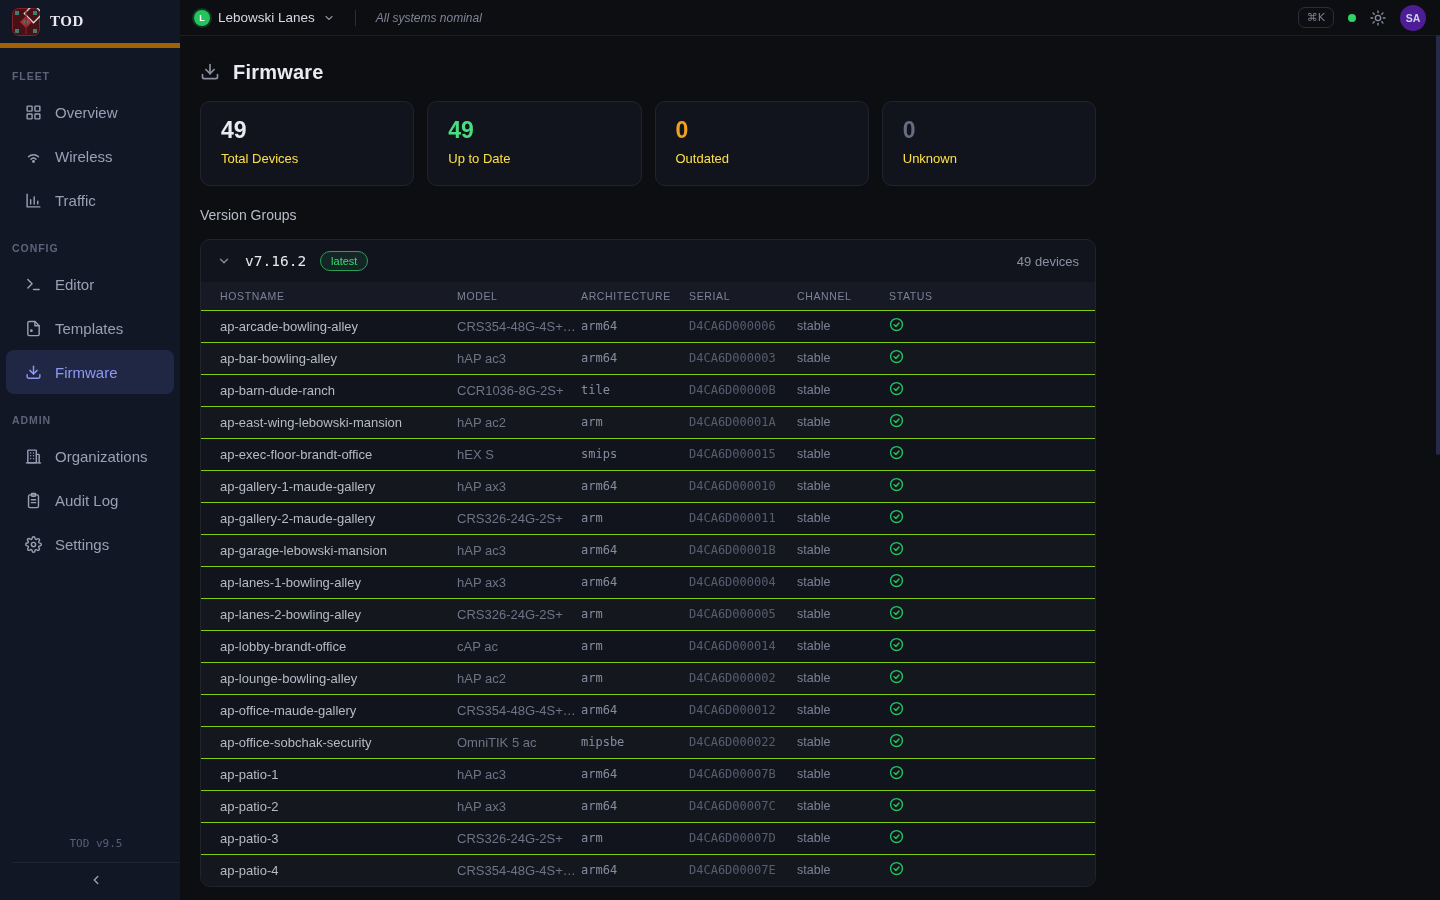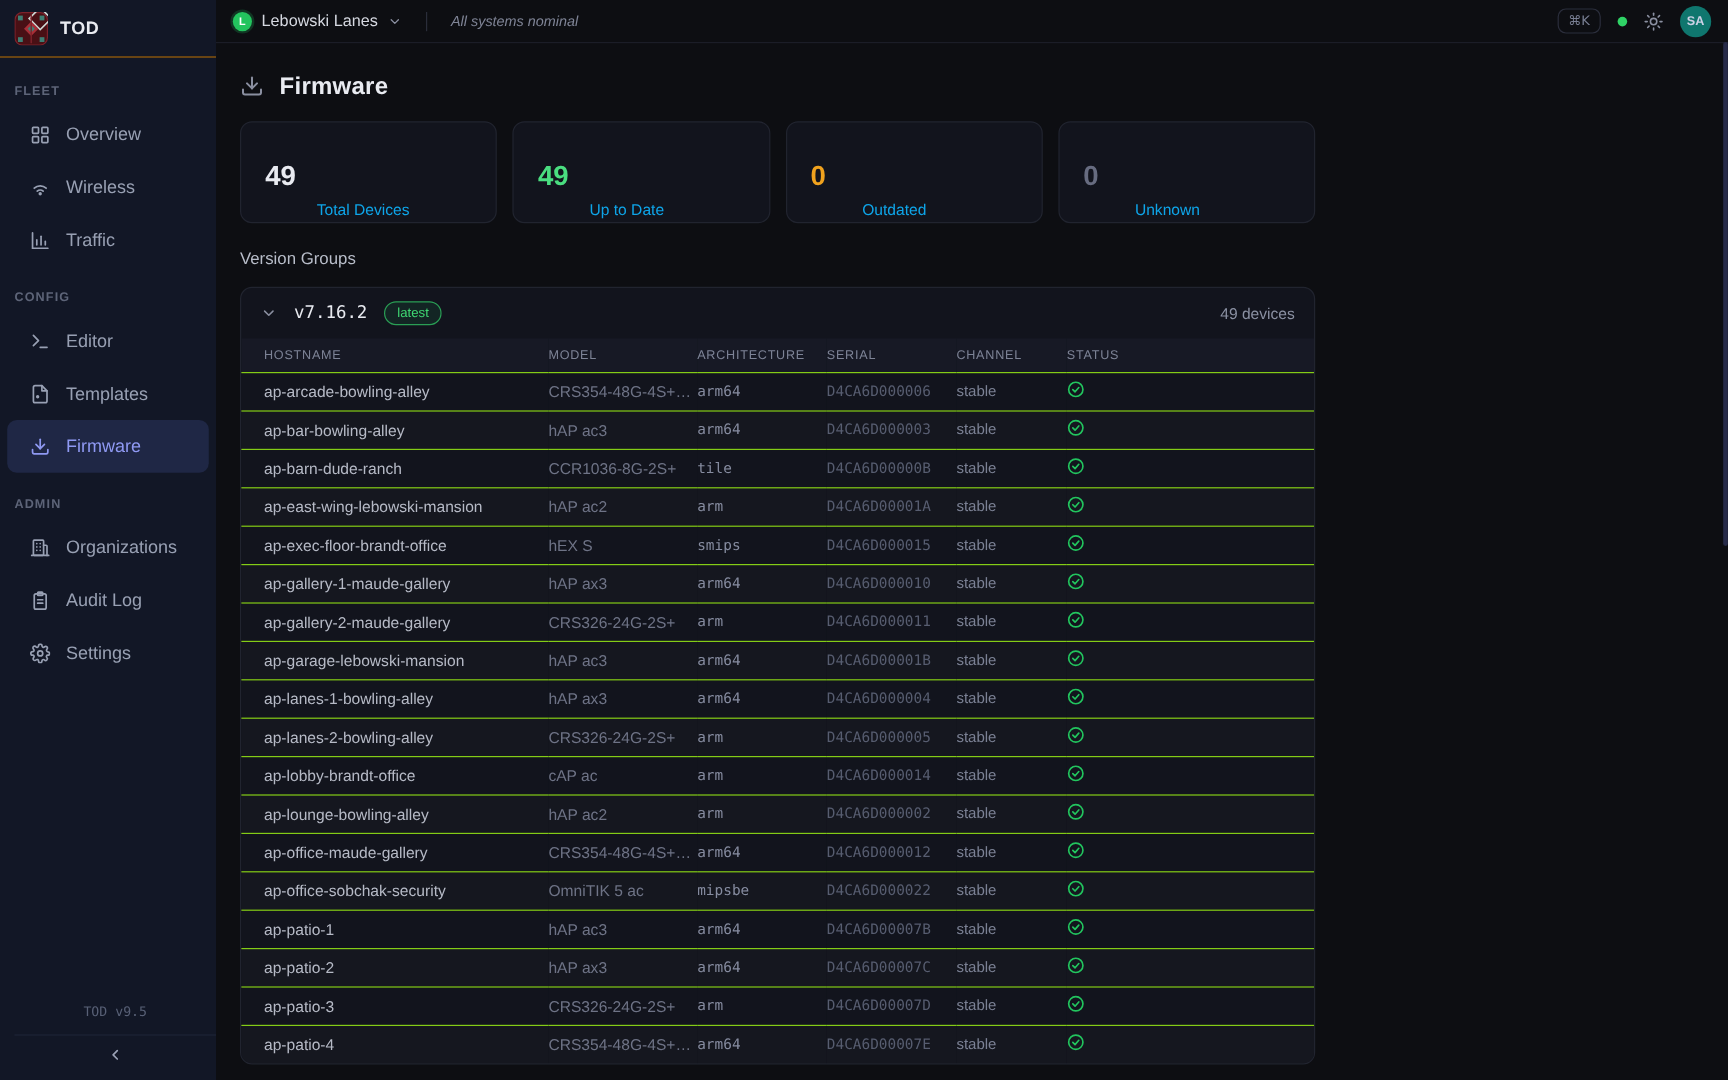--- a/index.html
+++ b/index.html
@@ -3,21 +3,21 @@
 <meta charset="utf-8">
 <style>
   * { margin:0; padding:0; box-sizing:border-box; }
   html,body { width:1440px; height:900px; overflow:hidden; background:#0d0e12;
     font-family:"Liberation Sans", sans-serif; -webkit-font-smoothing:antialiased; }
   .app { display:flex; width:1440px; height:900px; }
 
   
   .sidebar { position:relative; width:180px; height:900px; background:#121726; flex:none; }
   .logo-row { height:48px; display:flex; align-items:center; padding-left:12px; gap:10px;
-    border-bottom:1px solid #a16207; }
+    border-bottom:5px solid #a16207;font-family:Liberation Serif, serif; }
   .logo-mark { width:28px; height:28px; flex:none; }
   .brand-name { color:#e9ebf1; font-size:15px; font-weight:bold; letter-spacing:.5px; }
   .nav { padding-top:22px; }
   .section-label { color:#5d6478; font-size:10.5px; font-weight:bold; letter-spacing:.09em;
     padding:0 0 6px 12px; }
   .section-label + .nav-item { margin-top:2px; }
   .nav-section { margin-bottom:20px; }
   .nav-item { height:44px; display:flex; align-items:center; gap:13px; padding-left:24px;
     color:#98a0b3; font-size:15px; cursor:pointer; }
   .nav-item .nicon { width:18px; height:18px; display:flex; align-items:center; justify-content:center; }
@@ -40,33 +40,33 @@
     font-size:9px; font-weight:bold; display:flex; align-items:center; justify-content:center;
     box-shadow:0 0 0 2px rgba(34,197,94,.22); }
   .org-name { color:#d5d8e0; font-size:13.5px; font-weight:500; }
   .vdivider { width:1px; height:16px; background:#2a2d3a; margin:0 20px; }
   .sys-status { color:#7f8496; font-size:12px;font-style:italic; }
   .topbar-right { margin-left:auto; display:flex; align-items:center; gap:14px; }
   .kbd { border:1px solid #2b2e3c; border-radius:7px; padding:3px 8px; color:#787e92;
     font-size:11px; font-family:"DejaVu Sans", sans-serif; cursor:pointer; }
   .status-dot { width:8px; height:8px; border-radius:50%; background:#2fd366; }
   .icon-btn { display:flex; align-items:center; justify-content:center; cursor:pointer; }
-  .user-avatar { width:26px; height:26px; border-radius:50%; background:#0f766e; color:#ccd1e6;
+  .user-avatar { width:26px; height:26px; border-radius:50%; background:#4c1d95; color:#ccd1e6;
     font-size:10.5px; font-weight:600; display:flex; align-items:center; justify-content:center;
     cursor:pointer; }
 
   .content { padding:0 0 0 20px; }
   .page-title-row { display:flex; align-items:center; gap:13px; margin-top:22px; height:28px; }
   .page-title-row h1 { color:#e9ebf1; font-size:20px; font-weight:600; letter-spacing:.2px; }
 
   .stats-row { display:flex; gap:13px; margin-top:15px; width:896px; }
   .stat-card { flex:1; height:85px; background:#12141d; border:1px solid #21242f;
     border-radius:10px; padding:15px 20px; }
-  .stat-value { font-size:23px; font-weight:bold; line-height:1.2;margin-top:16px; }
-  .stat-label { margin-top:6px; font-size:13px; color:#0ea5e9;margin-left:43px; }
+  .stat-value { font-size:23px; font-weight:bold; line-height:1.2; }
+  .stat-label { margin-top:6px; font-size:13px; color:#fde047; }
 
   .section-title { margin-top:21px; color:#b8bdc9; font-size:14px; }
 
   .group-card { margin-top:16px; width:896px; background:#12141d; border:1px solid #21242f;
     border-radius:10px; overflow:hidden; }
   .group-header { height:42px; display:flex; align-items:center; padding:0 16px; gap:14px;
     cursor:pointer; }
   .group-version { color:#e8eaf0; font-size:14.5px; font-family:"DejaVu Sans Mono", monospace; }
   .badge-latest { border:1px solid #2a9e55; background:rgba(34,197,94,.10); color:#3fd873;
     font-size:11px; padding:3px 10px; border-radius:999px; }

